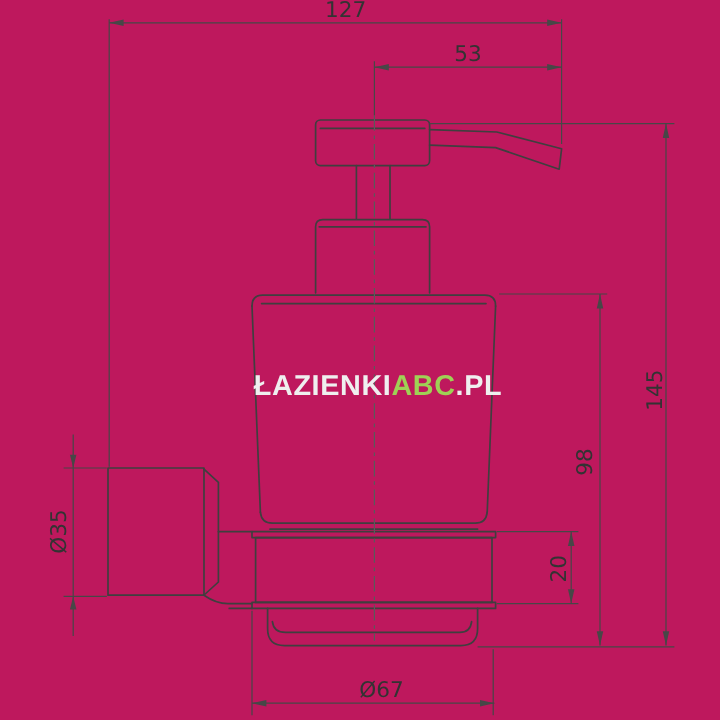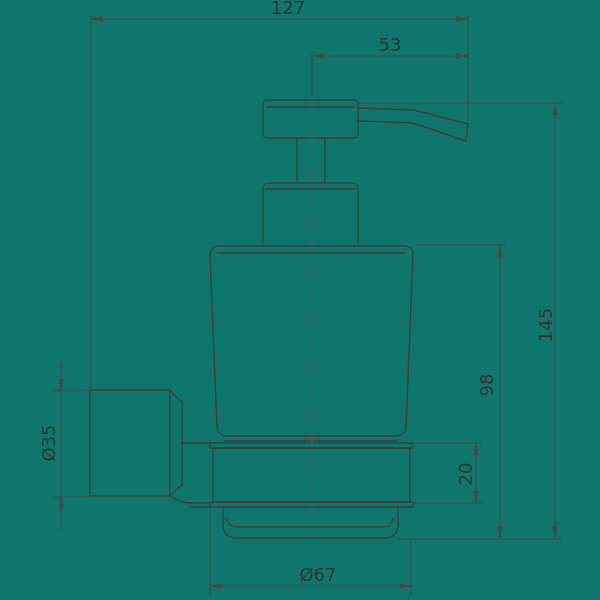--- a/index.html
+++ b/index.html
@@ -5,21 +5,21 @@
   html, body {
     margin: 0;
     padding: 0;
     background: #ffffff;
     font-family: "Liberation Sans", sans-serif;
   }
   .canvas {
     position: relative;
     width: 600px;
     height: 600px;
-    background: #0f766e;
+    background: #be185d;
     overflow: hidden;
   }
   svg { position: absolute; left: 0; top: 0; }
   .outline {
     fill: none;
     stroke: #3f3f3f;
     stroke-width: 1.4;
     stroke-linejoin: round;
     stroke-linecap: round;
   }
@@ -152,14 +152,17 @@
     <g>
       <path class="dimline" d="M210,509 V596 M411,541 V596"></path>
       <path class="dimline" d="M210,586 H412"></path>
       <polygon class="arrow" points="210,586 222,583.3 222,588.7"></polygon>
       <polygon class="arrow" points="412,586 400,583.3 400,588.7"></polygon>
       <text class="dimtext" x="318" y="581">Ø67</text>
     </g>
 
   </svg>
 
+  <div class="watermark">
+    <span class="wm-faint">ŁAZIENKI</span><span class="wm-brand">ABC</span><span class="wm-faint">.PL</span>
+  </div>
 
 </div>
 
 </body></html>

